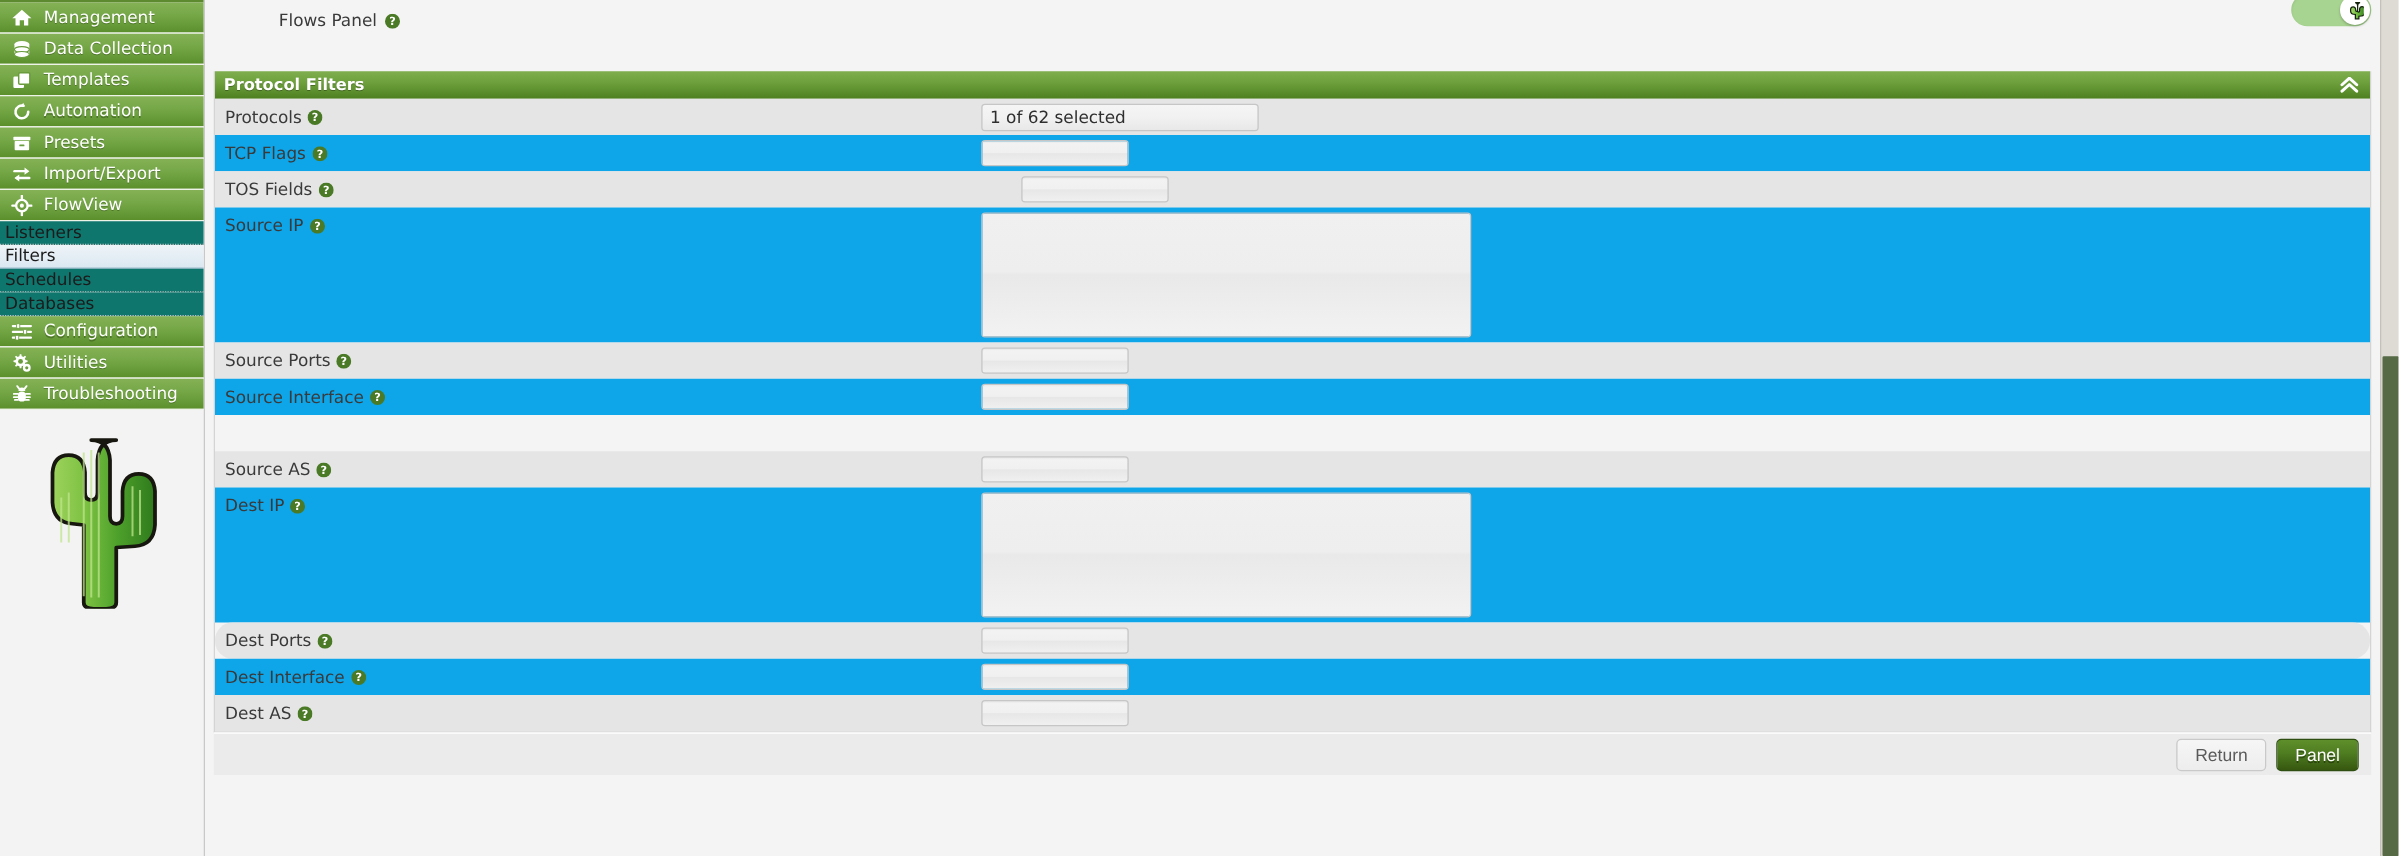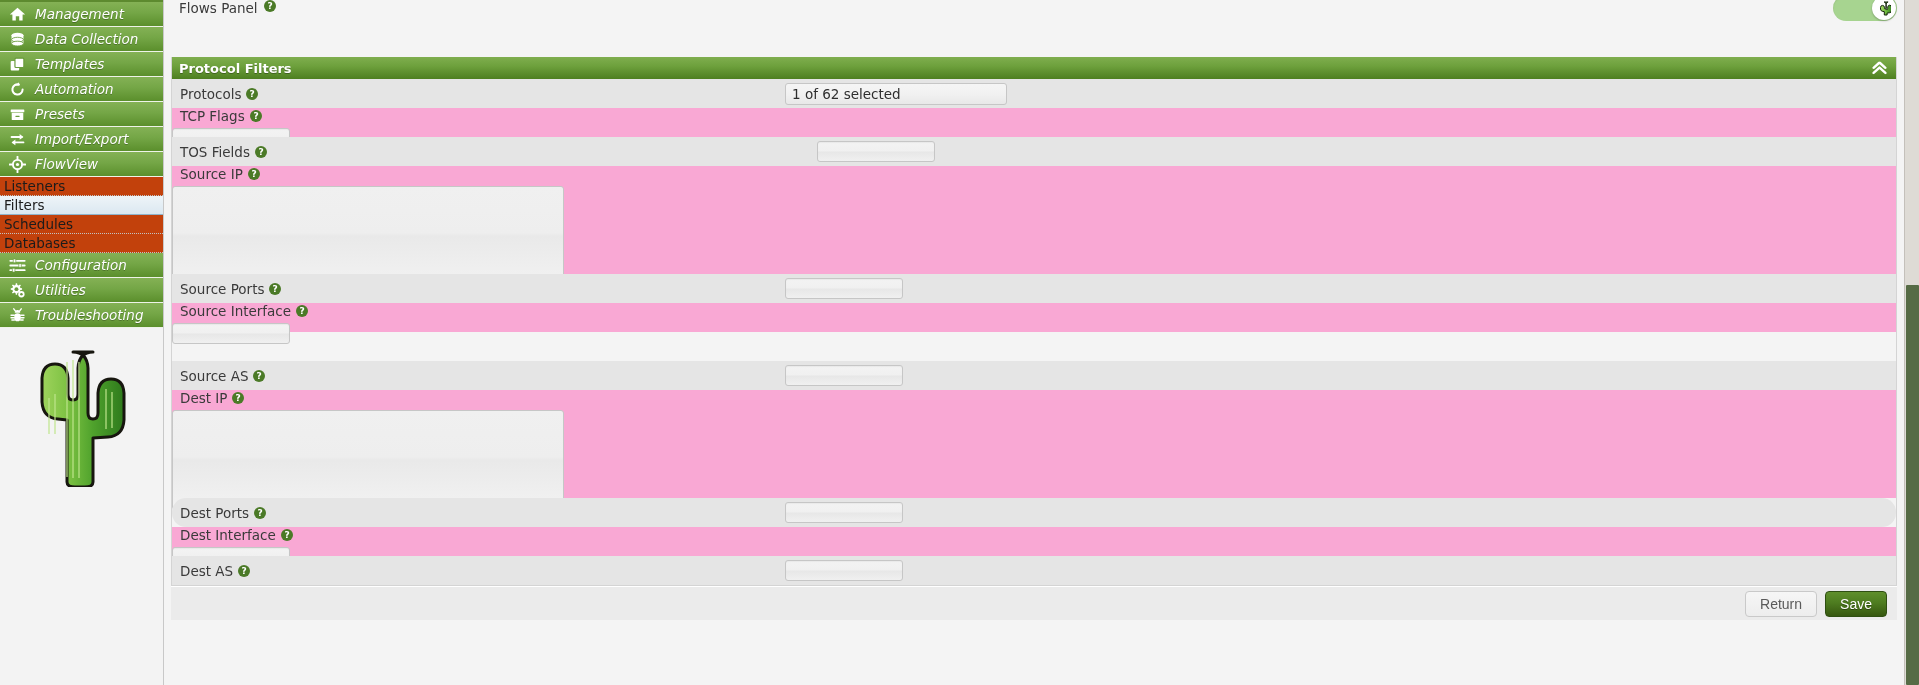--- a/index.html
+++ b/index.html
@@ -18,28 +18,27 @@
   }
   .nav-top-rule{height:2px;background:#5d8a2f;}
   .nav-item{
     height:25px;display:flex;align-items:center;gap:9px;
     padding-left:9px;box-sizing:border-box;
     background:linear-gradient(to bottom,#84b155 0%,#74a646 45%,#5b8f2c 100%);
     color:#ffffff;font-size:13.5px;
     border-bottom:1px solid #eef3e8;
     text-shadow:0 1px 0 rgba(0,0,0,.25);
     cursor:pointer;
-    font-style:italic;
   }
   .nav-item .ico{width:17px;height:17px;display:block;flex:0 0 17px;}
   .nav-item .ico svg{display:block;width:17px;height:17px;}
   .nav-sub{
     height:19px;display:flex;align-items:center;
     padding-left:4px;box-sizing:border-box;
-    font-size:13.5px;color:#1b1b1b;background:#c2410c;
+    font-size:13.5px;color:#1b1b1b;background:#0f766e;
     border-bottom:1px dotted #c2c2c2;cursor:pointer;
   }
   .nav-sub.selected{
     background:linear-gradient(to bottom,#eef4f8 0%,#dbe8f1 100%);
     border-bottom:1px solid #8fb4cc;
   }
   .cactus-wrap{
     width:163px;display:flex;justify-content:center;
     padding-top:14px;box-sizing:border-box;
   }
@@ -47,23 +46,23 @@
   
   .main{
     flex:1;height:685px;position:relative;
     background:#f4f4f4;overflow:hidden;
   }
   .page{
     position:absolute;left:7px;top:0;right:22px;
   }
 
   .topbar{
-    height:34px;display:flex;align-items:flex-start;
+    height:34px;display:flex;align-items:center;
     padding:0 0 0 8px;box-sizing:border-box;
-    position:relative;background:#f4f4f4;
+    position:relative;background:#f4f4f4;margin-left:44px;
   }
   .topbar .lbl{font-size:13.5px;color:#3a3a3a;}
 
   .toggle{
     position:absolute;right:0;top:-5px;
     width:64px;height:26px;border-radius:13px;
     background:#a7d490;cursor:pointer;
     box-shadow:inset 0 1px 2px rgba(0,0,0,.10);
   }
   .toggle .knob{
@@ -87,21 +86,21 @@
   .panel-head .collapse{
     position:absolute;right:9px;top:50%;transform:translateY(-50%);
     cursor:pointer;line-height:0;
   }
 
   .row{
     display:flex;align-items:flex-start;
     box-sizing:border-box;position:relative;
   }
   .row.odd{background:#e5e5e5;}
-  .row.even{background:#f9a8d4;flex-direction:column;}
+  .row.even{background:#0ea5e9;}
   .row .lab{
     width:613px;min-width:613px;box-sizing:border-box;
     padding-left:8px;font-size:13.5px;color:#3a3a3a;
     display:flex;align-items:center;gap:5px;
     height:29px;
   }
   .row.tall .lab{height:29px;}
   .row .ctl{flex:1;padding-top:4px;}
 
   .qmark{display:inline-block;width:12px;height:12px;line-height:0;cursor:pointer;}
@@ -461,21 +460,21 @@
                     <text x="6" y="9.2" font-size="9" font-family="DejaVu Sans, sans-serif" font-weight="bold" fill="#fff" text-anchor="middle">?</text>
                   </svg></span>
               </div>
               <div class="ctl"><input class="txt" type="text" style=""></div>
             </div>
           </div>
       </div>
 
       <div class="actions">
         <button class="btn btn-secondary">Return</button>
-        <button class="btn btn-primary">Save</button>
+        <button class="btn btn-primary">Panel</button>
       </div>
 
     </div>
 
     <div class="sbar">
       <div class="sthumb" style="top:285px;height:400px"></div>
     </div>
   </div>
 </div>
 

